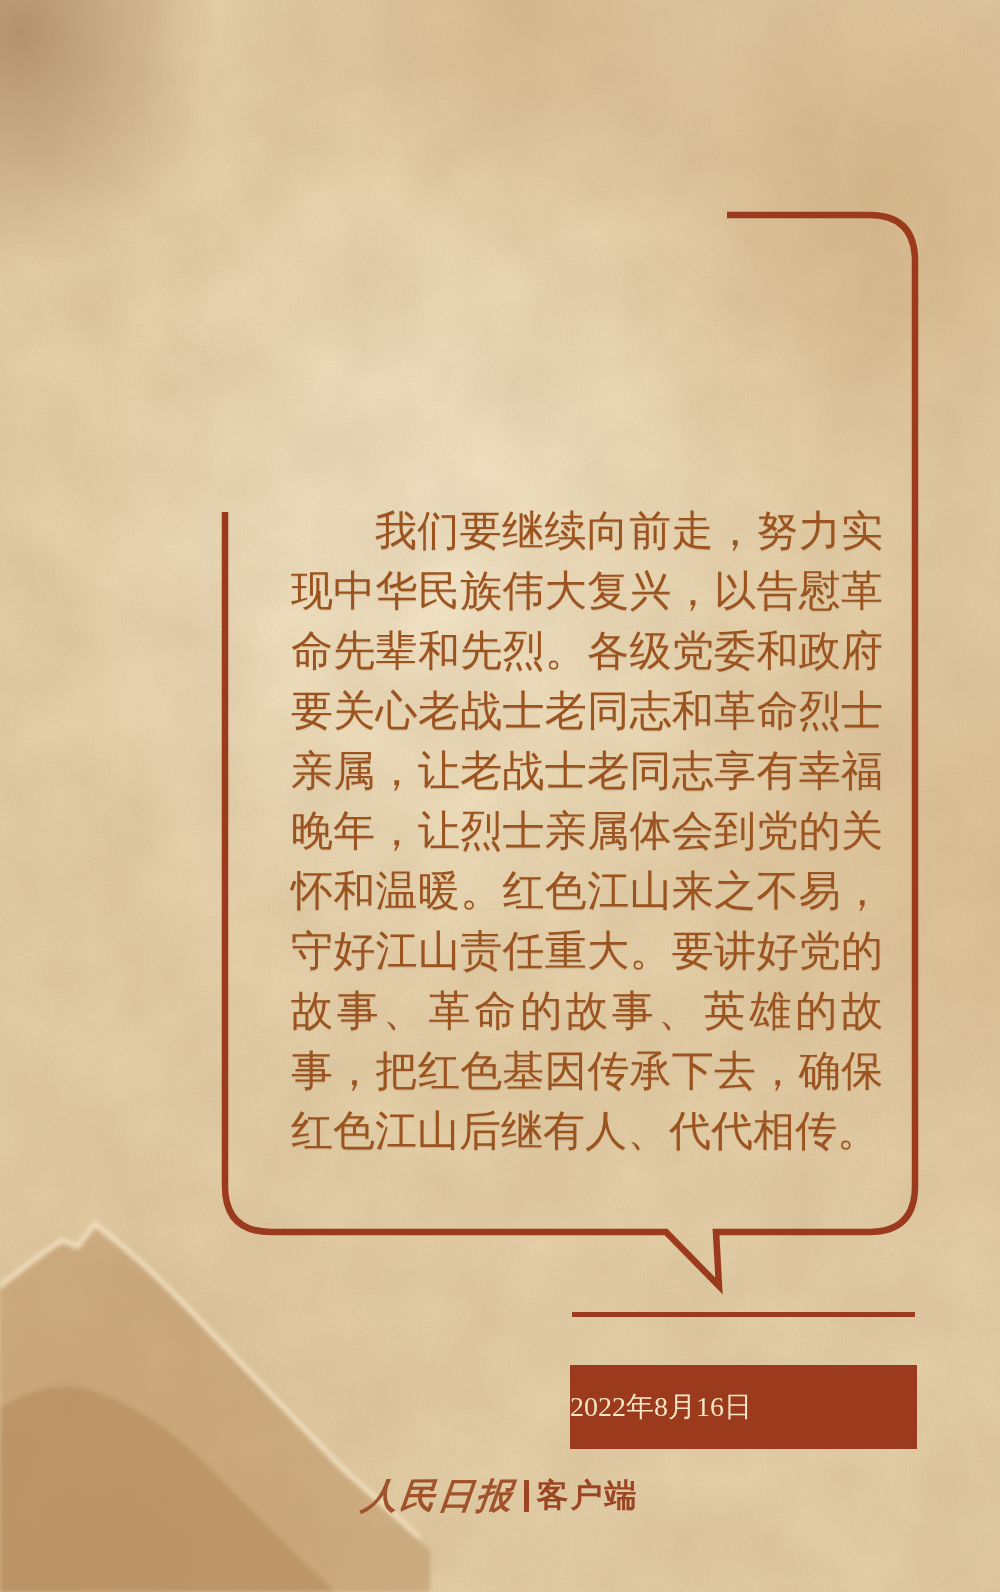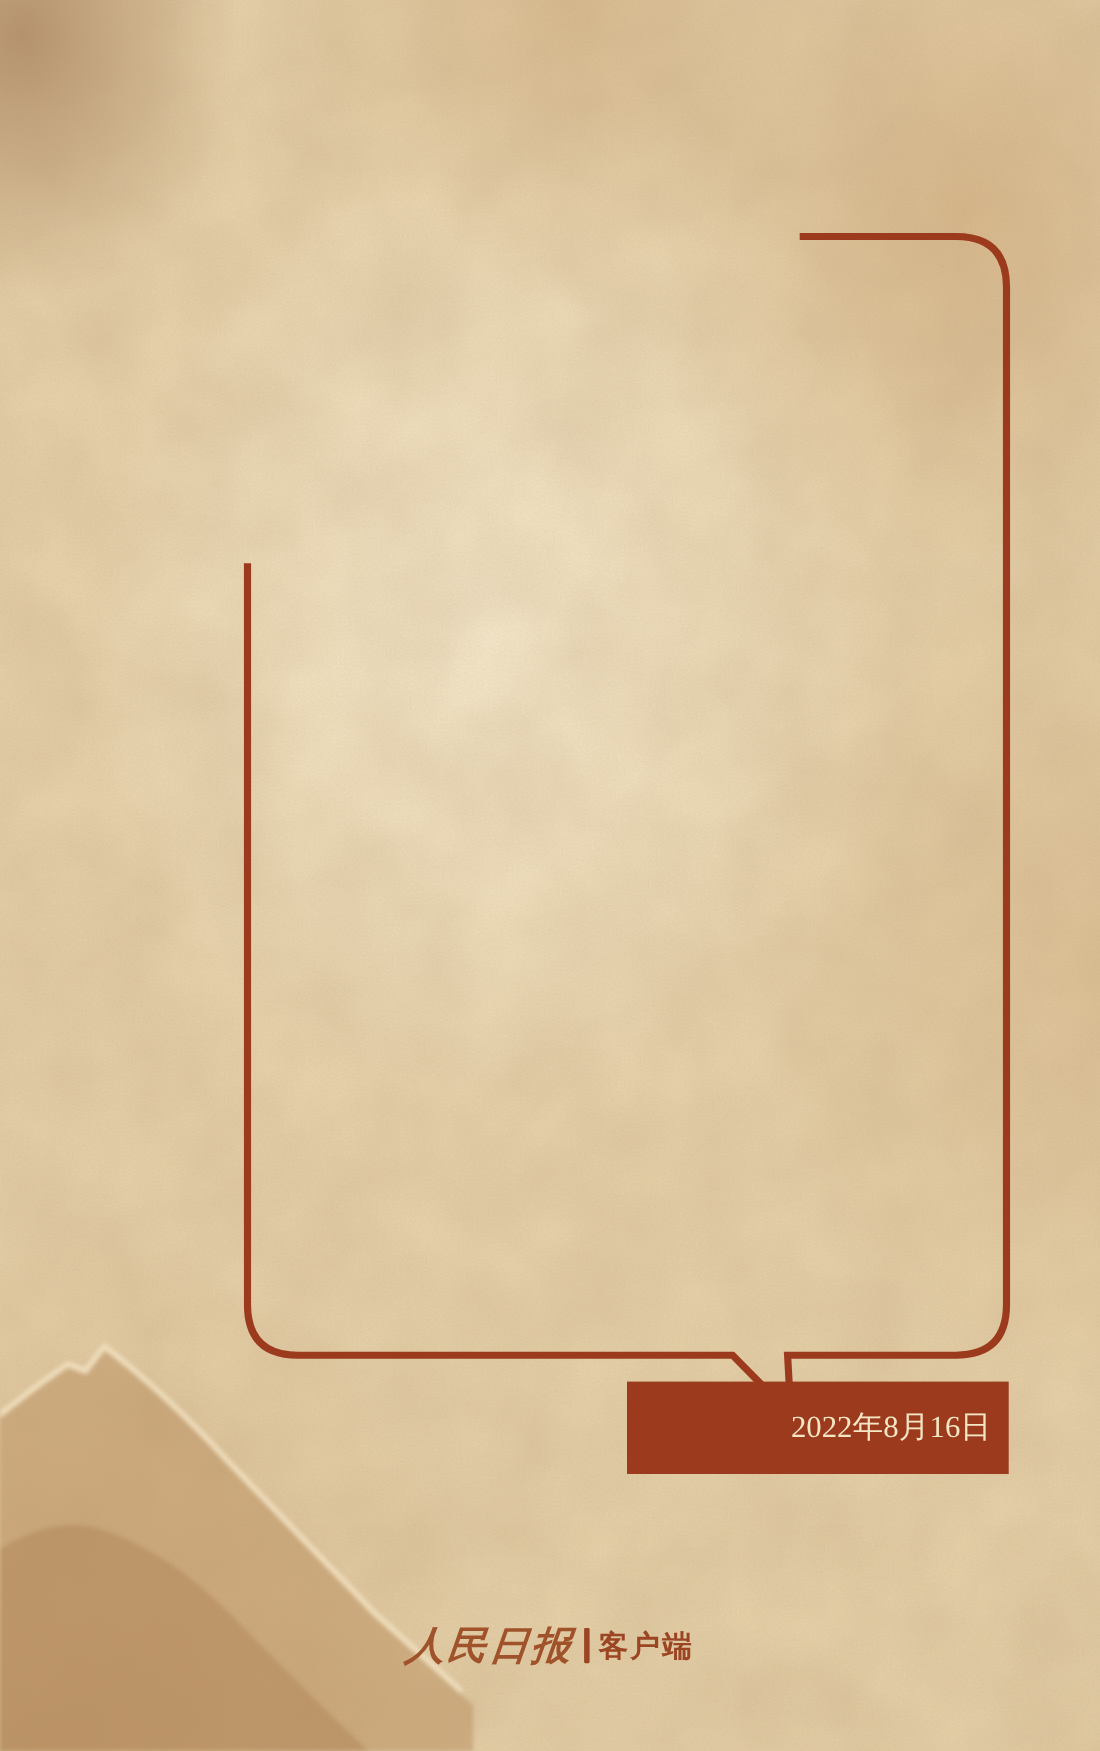--- a/index.html
+++ b/index.html
@@ -42,41 +42,41 @@
     font-size:42px;line-height:60px;
     color:var(--quote-color,#9b541f);
     text-align:justify;text-indent:2em;
     letter-spacing:0;
     text-shadow:0 1px 1px rgba(120,60,20,0.18);
   }
 
   .attribution-line{position:absolute;left:572px;top:1312px;width:343px;height:5px;
     background:var(--accent,#9c3a1d);z-index:4;}
   .attribution-box{
-    position:absolute;left:570px;top:1256px;width:347px;height:84px;z-index:4;
+    position:absolute;left:570px;top:1365px;width:347px;height:84px;z-index:4;
     background:var(--accent,#9c3a1d);
-    display:flex;flex-direction:column;justify-content:center;align-items:flex-end;
+    display:flex;flex-direction:column;justify-content:center;
     box-sizing:border-box;padding-right:16px;gap:4px;
   }
   .attribution-date{font-size:28px;line-height:30px;color:var(--cream,#f4e6c4);}
   .attribution-source{font-size:29px;line-height:31px;color:var(--cream,#f4e6c4);letter-spacing:1px;}
 
   .footer-logo{
     position:absolute;left:0;top:1474px;width:1000px;height:44px;z-index:4;
     display:flex;align-items:center;justify-content:center;
   }
   .brand-script{
     font-family:"DejaVu Serif", serif;font-style:italic;font-weight:700;
     font-size:36px;color:#a0522a;transform:skewX(-6deg);
     letter-spacing:2px;
   }
   .brand-divider{width:5px;height:32px;background:#9c4523;margin:0 8px 0 10px;border-radius:1px;}
   .brand-suffix{
     font-family:"Liberation Sans", sans-serif;font-weight:700;
-    font-size:27px;color:#9c4523;letter-spacing:2px;
+    font-size:32px;color:#9c4523;letter-spacing:2px;
   }
 </style>
 </head>
 <body>
 
 <div class="poster">
 
   <svg class="texture" width="1000" height="1592" aria-hidden="true">
     <filter id="blotch" x="0" y="0" width="100%" height="100%">
       <feTurbulence type="fractalNoise" baseFrequency="0.012" numOctaves="3" seed="4" stitchTiles="stitch"></feTurbulence>
@@ -96,20 +96,21 @@
     <path d="M0 268 Q 50 238 90 250 Q 150 268 210 328 Q 270 390 335 452 L 0 452 Z" fill="rgba(176,132,86,0.48)"></path>
   </svg>
 
   <div class="vignette"></div>
 
 
   <svg class="bubble-svg" width="1000" height="1592" viewBox="0 0 1000 1592" aria-hidden="true">
     <path class="bubble-path" d="M 727 215 L 869 215 Q 915 215 915 261 L 915 1186 Q 915 1232 869 1232 L 716 1232 L 719 1286 L 666 1232 L 271 1232 Q 225 1232 225 1186 L 225 512"></path>
   </svg>
 
+  <div class="quote-text">我们要继续向前走，努力实现中华民族伟大复兴，以告慰革命先辈和先烈。各级党委和政府要关心老战士老同志和革命烈士亲属，让老战士老同志享有幸福晚年，让烈士亲属体会到党的关怀和温暖。红色江山来之不易，守好江山责任重大。要讲好党的故事、革命的故事、英雄的故事，把红色基因传承下去，确保红色江山后继有人、代代相传。</div>
 
   <div class="attribution-line"></div>
   <div class="attribution-box">
     <span class="attribution-date">2022年8月16日</span>
   </div>
 
   <div class="footer-logo">
     <span class="brand-script">人民日报</span>
     <span class="brand-divider"></span>
     <span class="brand-suffix">客户端</span>

